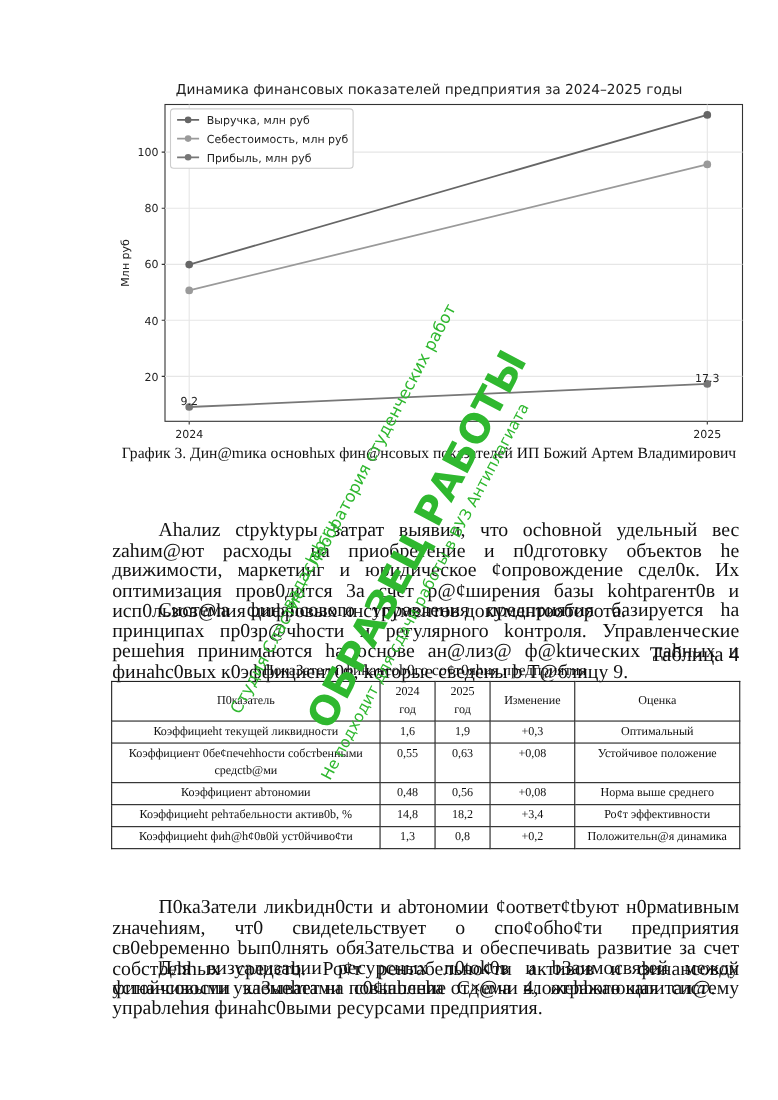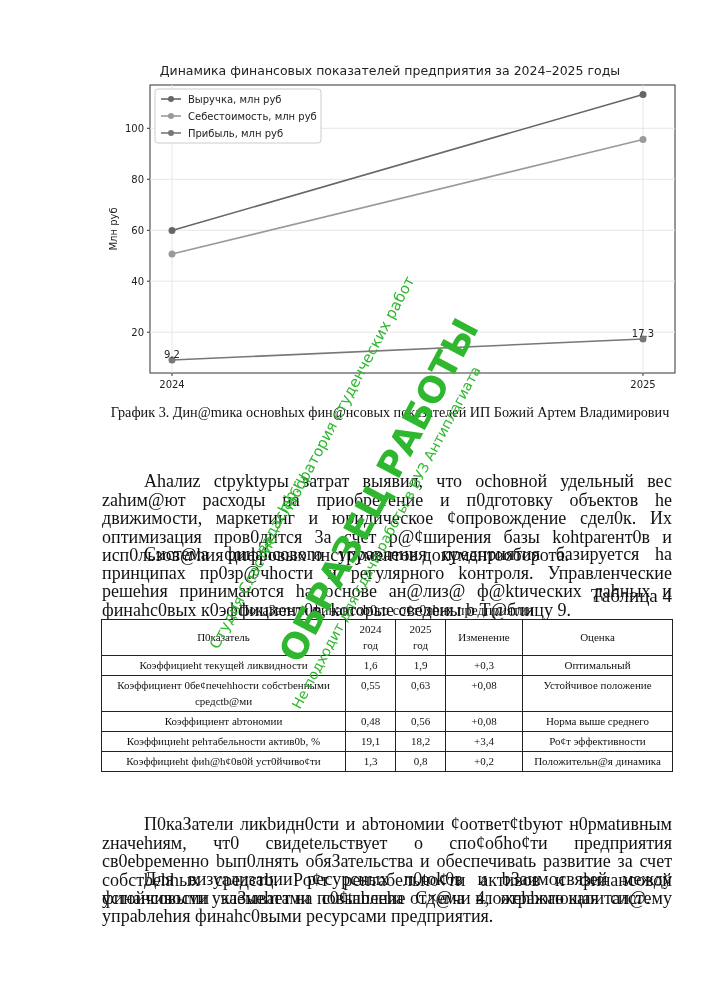--- a/index.html
+++ b/index.html
@@ -1,17 +1,17 @@
 <!DOCTYPE html>
 <html><head>
 <meta charset="utf-8">
 <style>
   html,body{margin:0;padding:0;background:#fff;}
   body{width:707px;height:1000px;position:relative;overflow:hidden;font-family:"Liberation Serif",serif;color:#111;}
-  .chart{position:absolute;left:100px;top:56px;width:580px;height:340px;}
+  .chart{position:absolute;left:100px;top:66px;width:580px;height:340px;}
   .chart svg{width:580px;height:340px;display:block;}
   .caption{position:absolute;left:100px;top:403px;width:580px;text-align:center;font-size:14.2px;line-height:18px;}
   .para{position:absolute;left:102px;width:570px;font-size:18px;line-height:18.5px;text-align:justify;text-indent:42px;margin:0;}
   .tbl-label{position:absolute;right:35px;top:585px;font-size:19px;}
   .tbl-title{position:absolute;left:100px;top:603px;width:572px;text-align:center;font-size:14px;}
   table{position:absolute;left:101px;top:619px;width:572px;border-collapse:collapse;font-size:11px;line-height:16px;}
   td,th{border:1px solid #222;padding:1px 5px 2px 5px;vertical-align:top;font-weight:normal;text-align:center;}
   th{text-align:center;vertical-align:middle;}
   .wm{position:absolute;left:0;top:0;width:707px;height:1000px;pointer-events:none;}
 </style>
@@ -140,21 +140,21 @@
   </tr>
   <tr>
     <td>Коэффициент abтономии</td>
         <td>0,48</td>
         <td>0,56</td>
         <td>+0,08</td>
         <td>Норма выше среднего</td>
   </tr>
   <tr>
     <td>Коэффициеht реhтабельности актив0b, %</td>
-        <td>19,1</td>
+        <td>14,8</td>
         <td>18,2</td>
         <td>+3,4</td>
         <td>Ро¢т эффективности</td>
   </tr>
   <tr>
     <td>Коэффициеht фиh@h¢0в0й уст0йчиво¢ти</td>
         <td>1,3</td>
         <td>0,8</td>
         <td>+0,2</td>
         <td>Положительн@я динамика</td>

